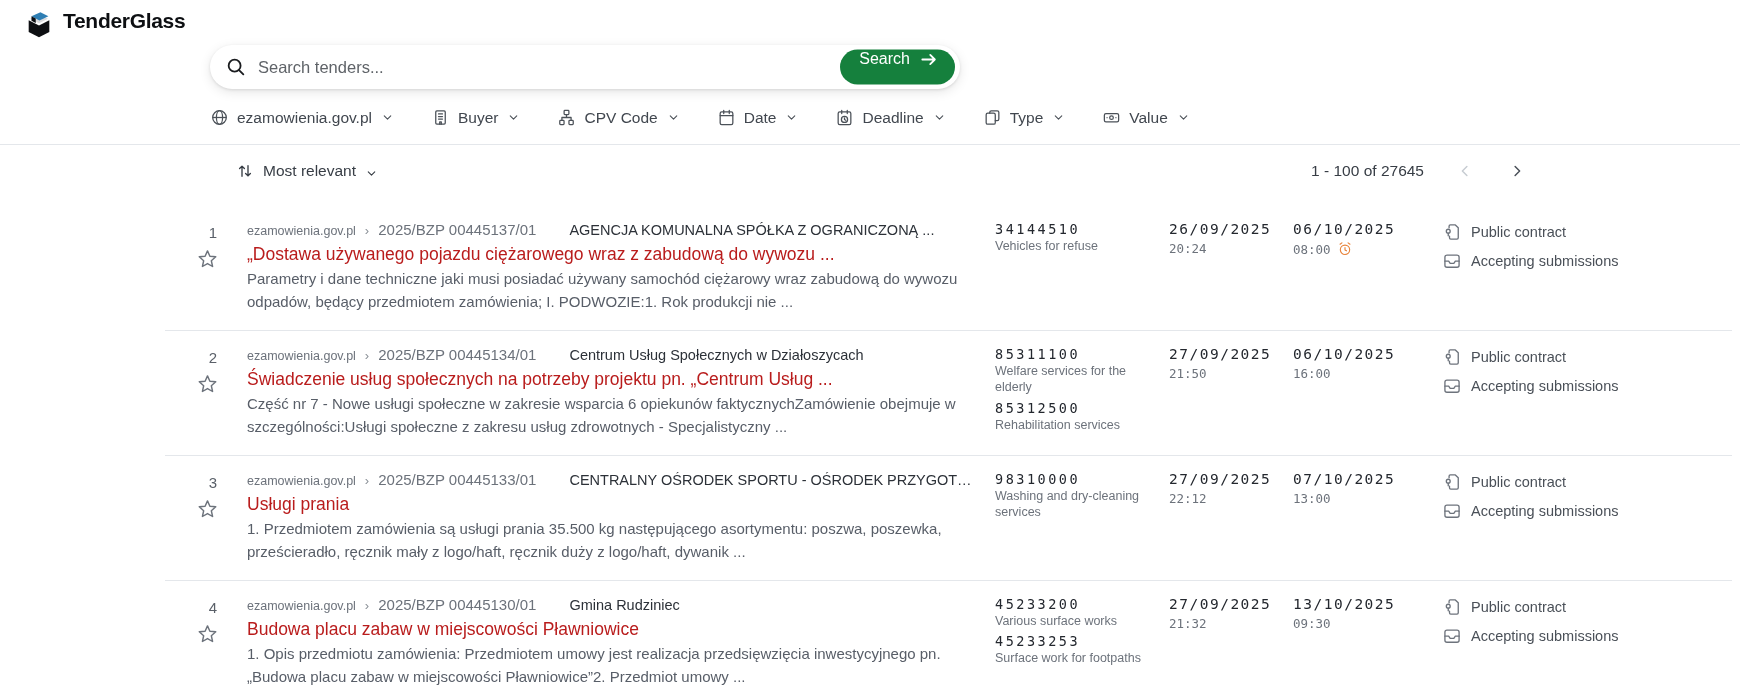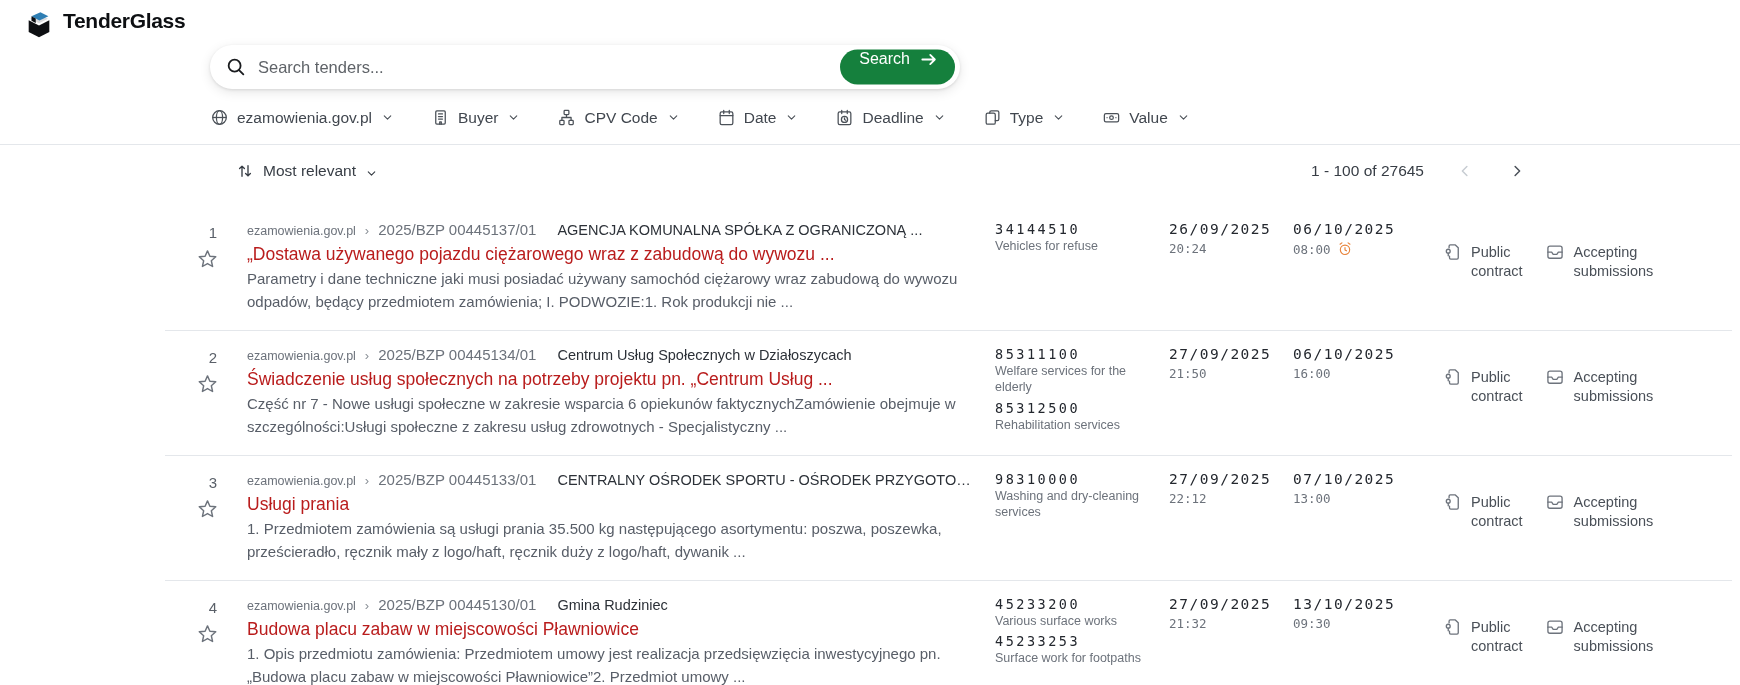--- a/index.html
+++ b/index.html
@@ -47,34 +47,34 @@
   .row + .row { border-top:1px solid #e4e7eb; }
 
   .gutter { display:flex; flex-direction:column; align-items:flex-end; padding:3px 14px 0 0; gap:7px; }
   .idx { font-size:15px; color:#5a6069; }
   .star-btn { background:none; border:none; cursor:pointer; color:#6d737c; display:flex; padding:0; margin-right:-2px; }
 
   .crumbs { display:flex; align-items:baseline; gap:9px; white-space:nowrap; overflow:hidden; }
   .src { font-size:12.5px; color:#6c727b; }
   .crumb-sep { font-size:13px; color:#8a9097; }
   .rid { font-size:15px; color:#6c727b; }
-  .buyer { font-size:14.5px; color:#2c3138; margin-left:12px; overflow:hidden; text-overflow:ellipsis; }
+  .buyer { font-size:14.5px; color:#2c3138; margin-left:24px; overflow:hidden; text-overflow:ellipsis; }
   .title { font-size:17.5px; color:#b91c1c; margin-top:6px; cursor:pointer; }
   .desc { font-size:15px; color:#585e68; line-height:1.5; margin-top:3px; }
 
   .cpv .item + .item { margin-top:4px; }
   .cpv-code { font-family:"DejaVu Sans Mono", monospace; font-size:13.5px; letter-spacing:2.5px; color:#23272e; }
   .cpv-name { font-size:12.5px; color:#6c727b; line-height:1.3; margin-top:1px; }
 
   .dcol .date { font-family:"DejaVu Sans Mono", monospace; font-size:14.5px; letter-spacing:1.5px; color:#23272e; }
   .dcol .time { font-family:"DejaVu Sans Mono", monospace; font-size:12.5px; color:#6c727b; margin-top:4px;
                 display:flex; align-items:center; gap:6px; }
   .alarm { display:flex; color:#e8833a; }
 
-  .tags { display:flex; flex-direction:row; gap:22px; padding-top:2px;margin-top:20px; }
+  .tags { display:flex; flex-direction:column; gap:10px; padding-top:2px; }
   .tag { display:flex; align-items:flex-start; gap:9px; color:#4a5058; font-size:14.5px; line-height:1.3; }
   .tag .ticon { display:flex; color:#6d737c; flex:none; margin-top:-1px; }
 
   svg { display:block; }
 </style>
 </head>
 <body>
 
 <svg width="0" height="0" style="position:absolute">
   <defs>

